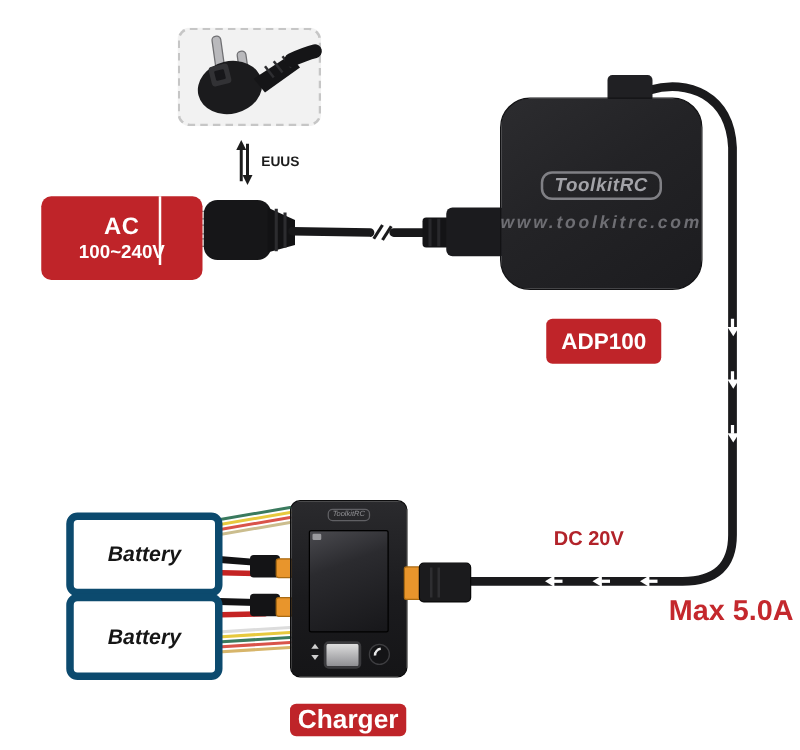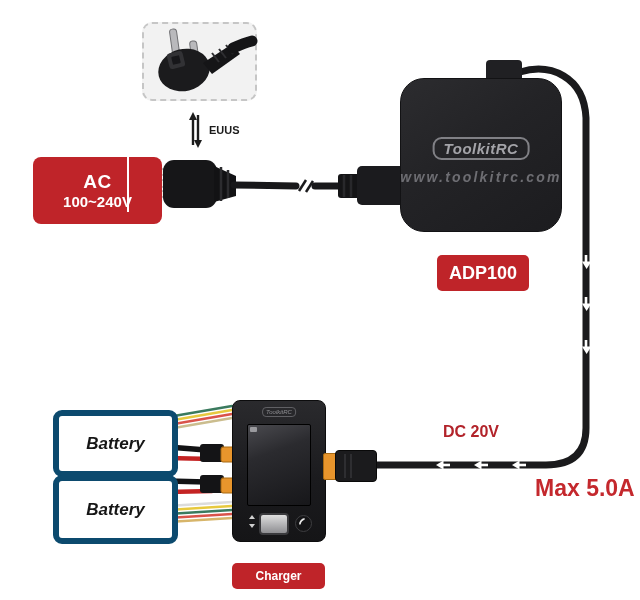--- a/index.html
+++ b/index.html
@@ -27,21 +27,21 @@
   .red-pill{
     background:#bf2429;color:#fff;font-weight:bold;text-align:center;
     display:flex;flex-direction:column;justify-content:center;align-items:center;
   }
   .ac-label{left:33px;top:157px;width:129px;height:67px;border-radius:8px;}
   .ac-label .inner{width:94px;display:flex;flex-direction:column;align-items:center;}
   .ac-line1{font-size:19px;line-height:22px;letter-spacing:.5px;}
   .ac-line2{font-size:15px;line-height:18px;}
   .ac-divider{position:absolute;left:94px;top:0;width:2px;height:55px;background:#fff;}
   .adp-label{left:437px;top:255px;width:92px;height:36px;border-radius:5px;font-size:18px;}
-  .charger-label{left:232px;top:563px;width:93px;height:26px;border-radius:5px;font-size:12px;}
+  .charger-label{left:232px;top:563px;width:93px;height:26px;border-radius:5px;font-size:21px;}
 
   
   .dc-text{left:443px;top:423px;font-size:16px;font-weight:bold;color:#b2232a;z-index:3;}
   .max-text{left:491px;top:475px;font-size:23px;font-weight:bold;color:#c4282d;z-index:3;margin-left:44px;}
 
   
   .adapter{
     left:400px;top:78px;width:160px;height:152px;border-radius:24px;
     background:linear-gradient(145deg,#2c2c2f 0%,#232326 45%,#1c1c1f 100%);
     border:1px solid #121214;

